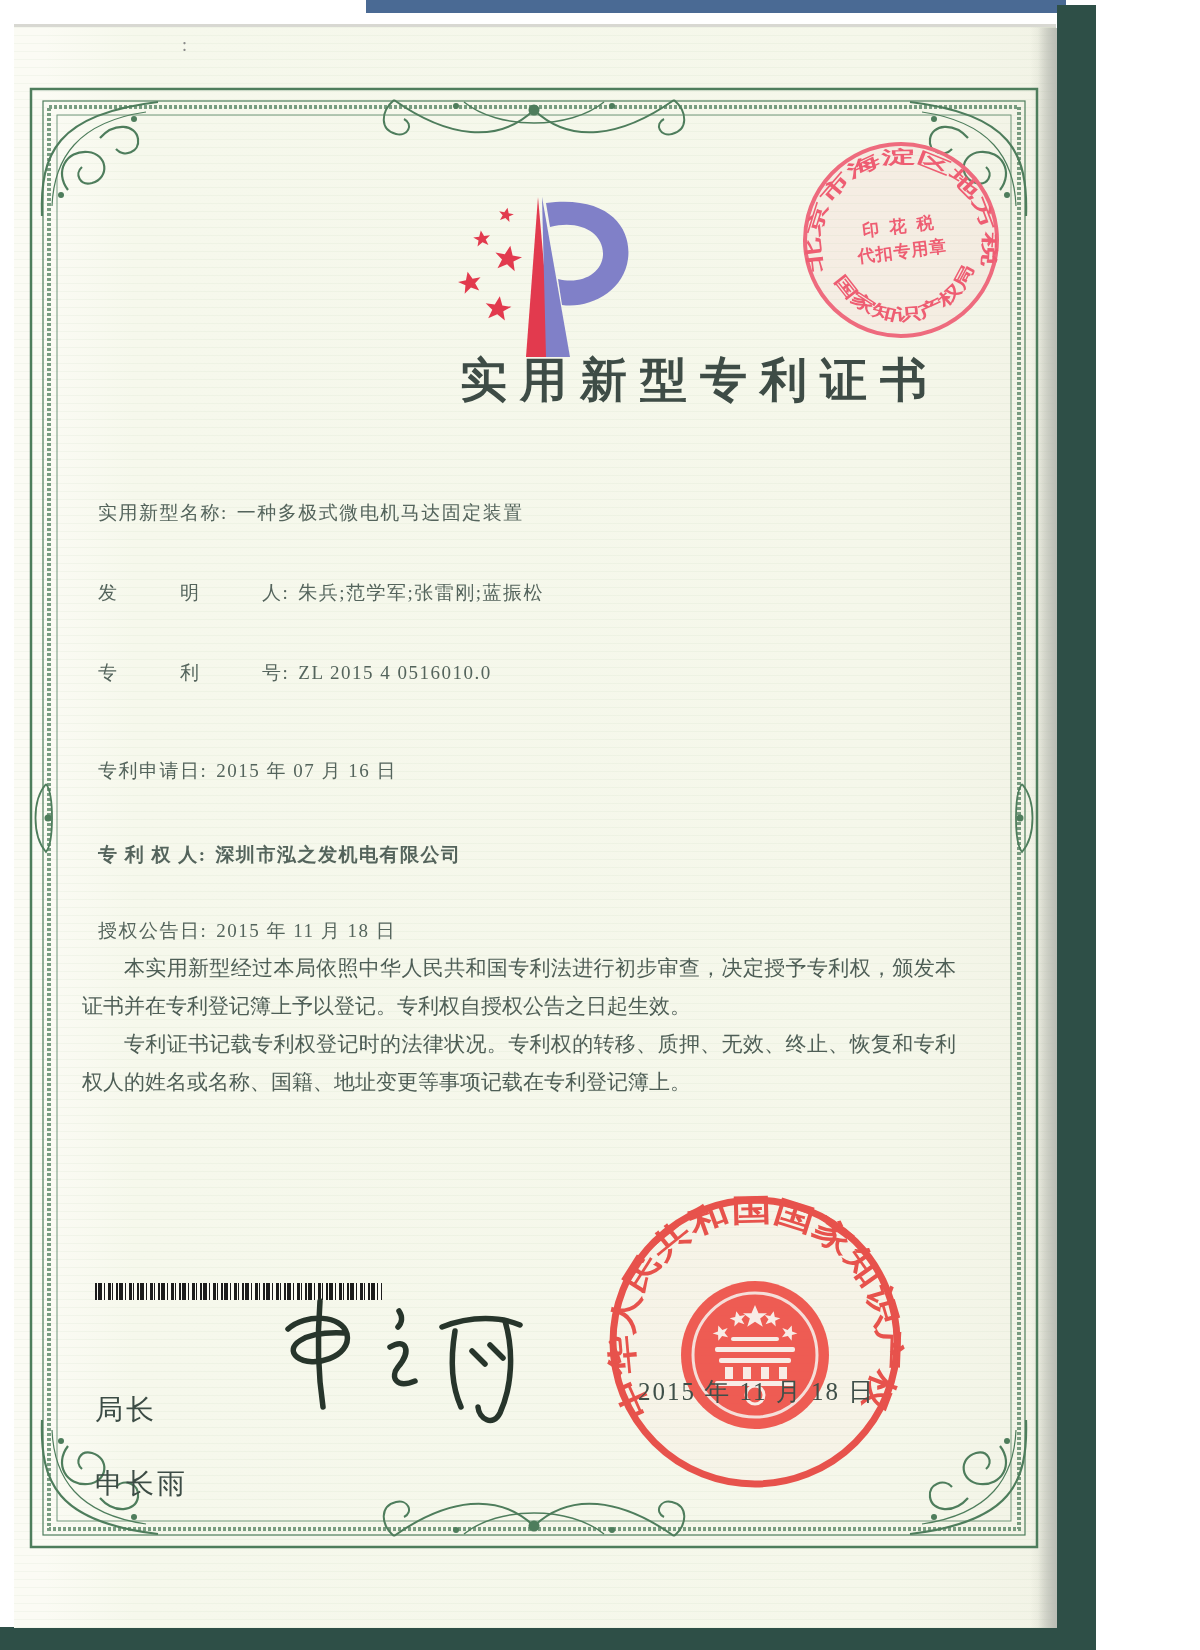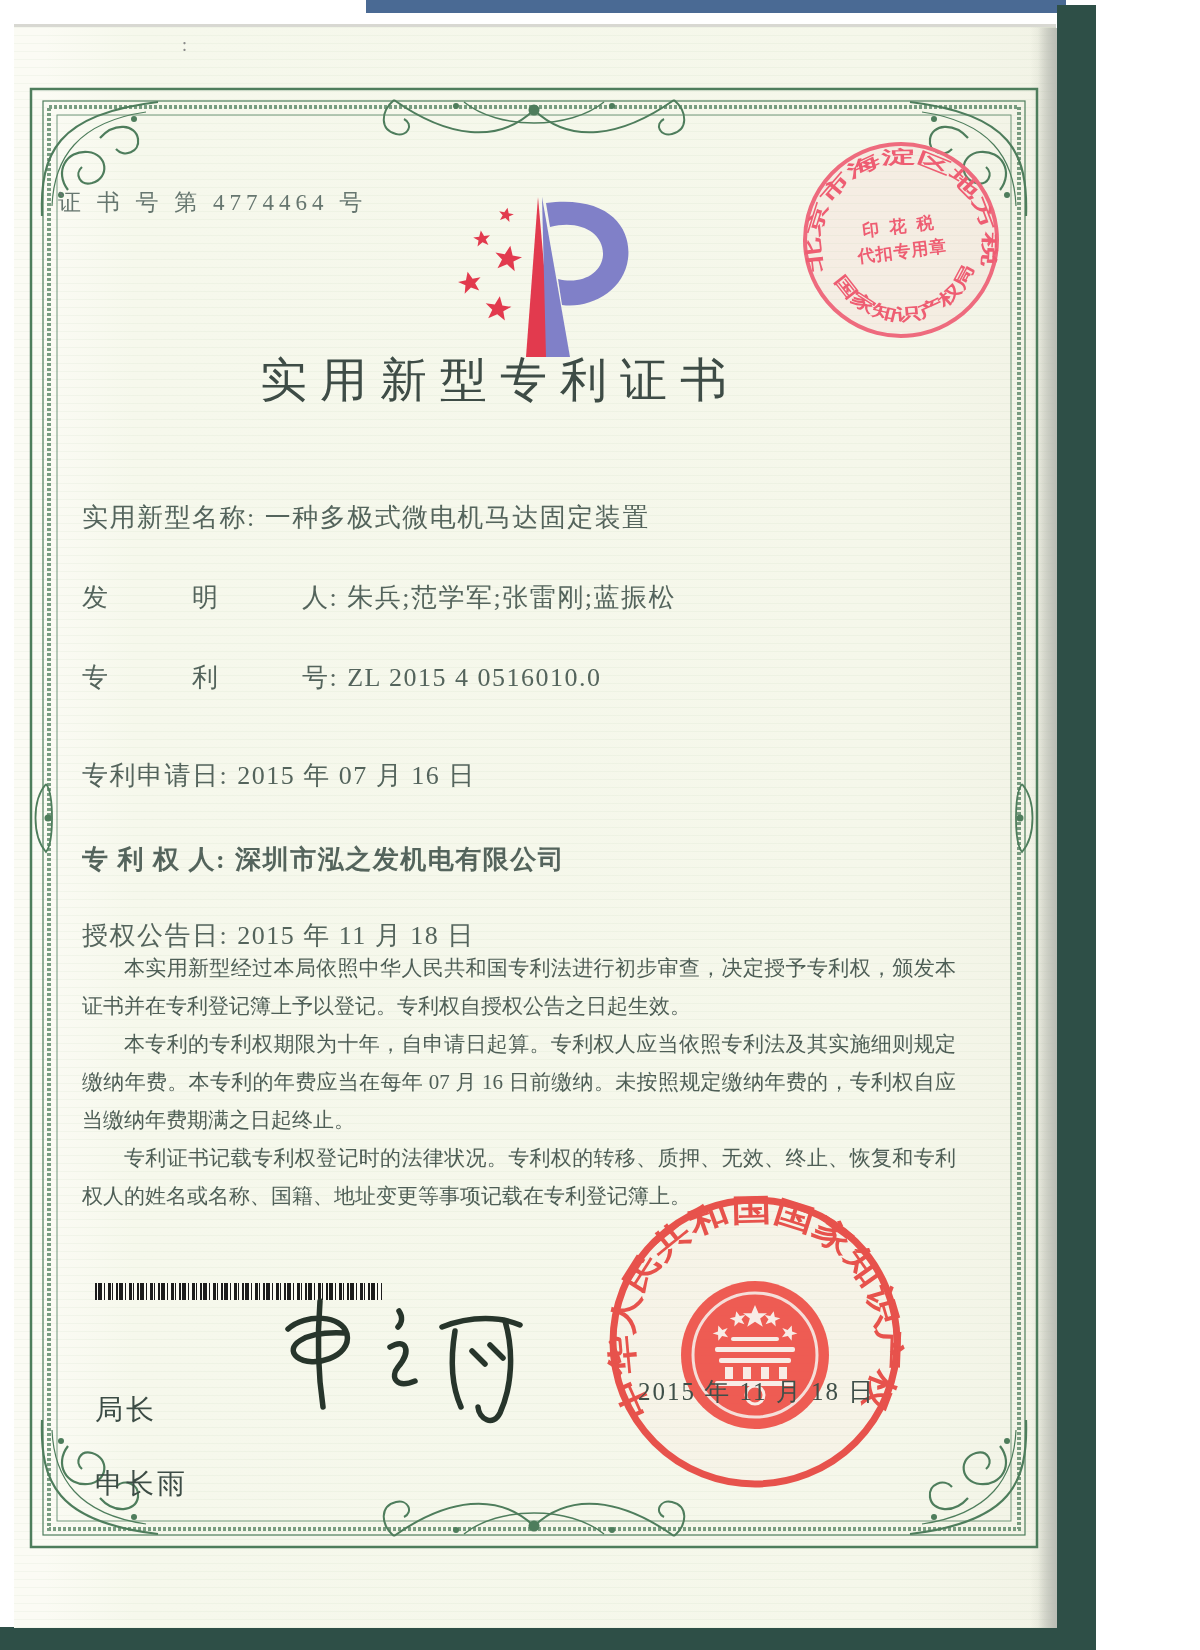--- a/index.html
+++ b/index.html
@@ -27,25 +27,25 @@
 
   .frame-svg{position:absolute;left:14px;top:59px;}
 
   .cert-no{position:absolute;left:44px;top:160px;font-size:23px;color:#66766f;
      letter-spacing:5px;}
   .stray-mark{position:absolute;left:168px;top:8px;font-size:18px;color:#8a8a8a;}
 
   .logo-svg{position:absolute;left:400px;top:140px;}
   .tax-stamp-svg{position:absolute;left:782px;top:108px;transform:rotate(-7deg);}
 
-  .title{position:absolute;left:46px;top:322px;width:880px;text-align:center;
-     font-size:47px;font-weight:normal;color:#3e4c46;letter-spacing:13px;margin:0;}
+  .title{position:absolute;left:46px;top:322px;width:880px;text-align:right;
+     font-size:47px;font-weight:bold;color:#3e4c46;letter-spacing:13px;margin:0;}
 
   .fields{position:absolute;left:68px;top:0;width:900px;}
-  .field-row{position:absolute;left:0;font-size:26px;color:#54645c;
+  .field-row{position:absolute;left:16px;font-size:19px;color:#54645c;
      letter-spacing:1.5px;white-space:nowrap;}
   .field-row .val{margin-left:9px;}
   .f0{top:473px;} .f1{top:553px;} .f2{top:633px;} .f3{top:707px;margin-top:24px;}
   .f4{top:815px;font-weight:bold;} .f5{top:891px;}
 
   .paras{position:absolute;left:68px;top:922px;width:874px;font-size:21px;
      color:#4e5e56;line-height:38px;text-align:justify;}
   .paras p{margin:0;text-indent:2em;}
 
   .barcode{position:absolute;left:81px;top:1256px;width:287px;height:17px;
@@ -116,21 +116,20 @@
       <use href="#corn" transform="translate(8,1456) scale(1,-1)"></use>
       <use href="#corn" transform="translate(1004,1456) scale(-1,-1)"></use>
       <use href="#topOrn" transform="translate(506,8)"></use>
       <use href="#topOrn" transform="translate(506,1456) scale(1,-1)"></use>
       <use href="#sideOrn" transform="translate(10,732)"></use>
       <use href="#sideOrn" transform="translate(1002,732) scale(-1,1)"></use>
     </svg>
 
     <span class="stray-mark">:</span>
 
-    <div class="cert-no">证 书 号 第 4774464 号</div>
 
     <svg class="logo-svg" width="230" height="190" viewBox="0 0 230 190">
       <defs>
         <path id="st" d="M0,-10 L2.94,-3.09 10,-3.09 4.29,1.18 6.47,8.09 0,4 -6.47,8.09 -4.29,1.18 -10,-3.09 -2.94,-3.09 Z"></path>
       </defs>
       <g fill="#e23a4e">
         <use href="#st" transform="translate(92,48) scale(0.75) rotate(12)"></use>
         <use href="#st" transform="translate(68,72) scale(0.85) rotate(-8)"></use>
         <use href="#st" transform="translate(94,92) scale(1.35) rotate(10)"></use>
         <use href="#st" transform="translate(56,116) scale(1.15) rotate(-12)"></use>
@@ -175,21 +174,20 @@
       <div class="field-row f4">
         <span>专 利 权 人:</span><span class="val">深圳市泓之发机电有限公司</span>
       </div>
       <div class="field-row f5">
         <span>授权公告日:</span><span class="val">2015 年 11 月 18 日</span>
       </div>
     </div>
 
     <div class="paras">
       <p>本实用新型经过本局依照中华人民共和国专利法进行初步审查，决定授予专利权，颁发本证书并在专利登记簿上予以登记。专利权自授权公告之日起生效。</p>
-      <p>本专利的专利权期限为十年，自申请日起算。专利权人应当依照专利法及其实施细则规定缴纳年费。本专利的年费应当在每年 07 月 16 日前缴纳。未按照规定缴纳年费的，专利权自应当缴纳年费期满之日起终止。</p>
       <p>专利证书记载专利权登记时的法律状况。专利权的转移、质押、无效、终止、恢复和专利权人的姓名或名称、国籍、地址变更等事项记载在专利登记簿上。</p>
     </div>
 
     <div class="barcode"></div>
 
     <div class="director">
       <span>局长</span>
       <span class="name">申长雨</span>
     </div>
 

